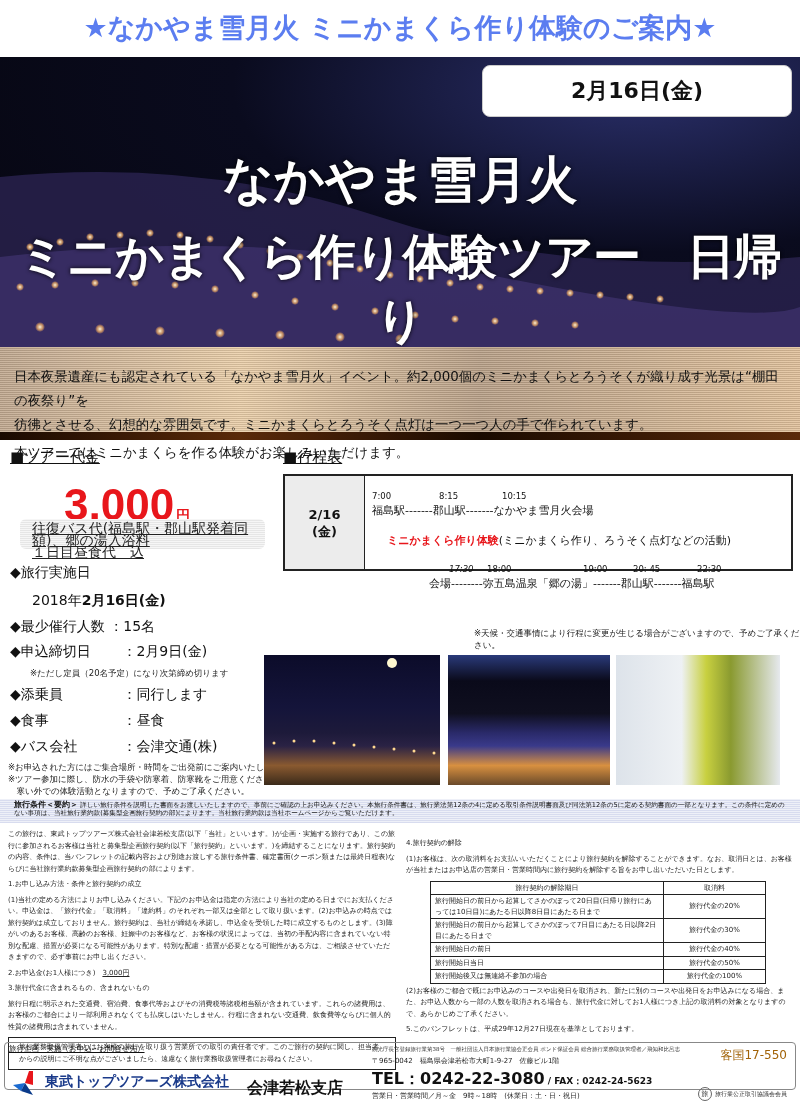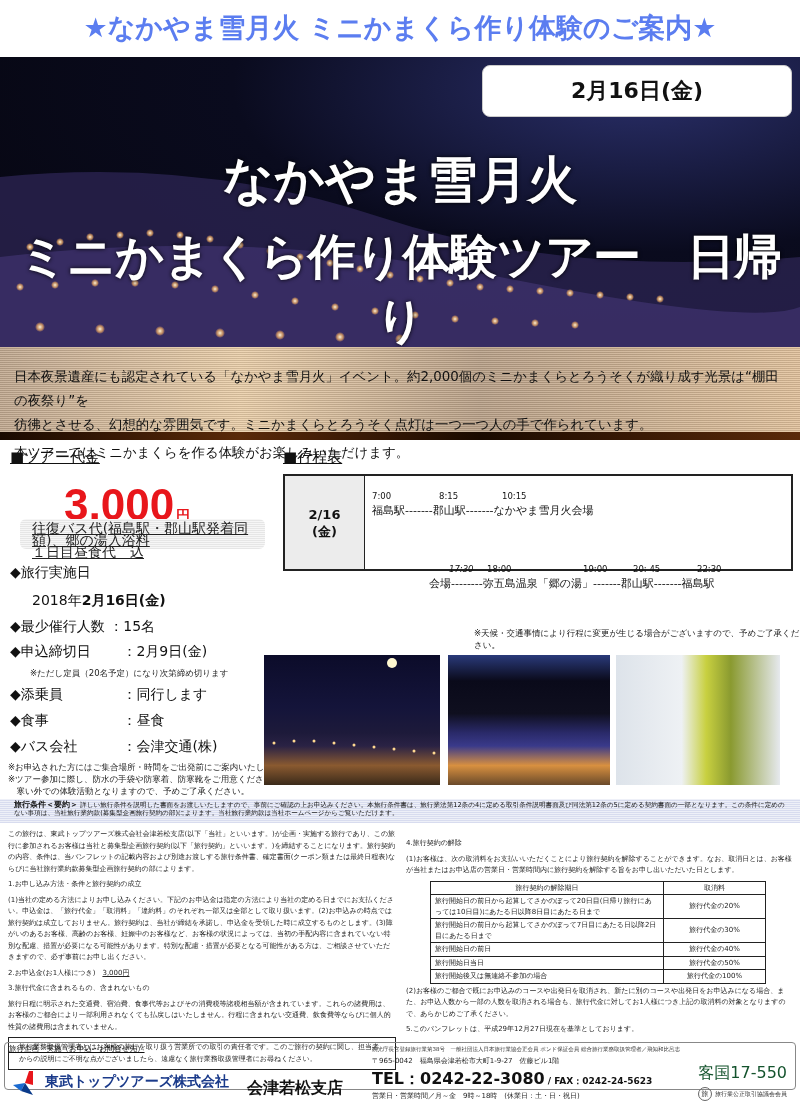--- a/index.html
+++ b/index.html
@@ -60,21 +60,21 @@
   .footer { position: absolute; left: 4px; top: 1042px; width: 792px; height: 48px; border: 1.5px solid #888; border-radius: 4px; }
   .footer .f-lbl { position: absolute; left: 4px; top: 1px; font-size: 7.5px; text-decoration: underline; }
   .footer .logo { position: absolute; left: 6px; top: 26px; width: 28px; height: 28px; }
   .footer .company { position: absolute; left: 40px; top: 30px; font-size: 14px; font-weight: bold; color: #1a3a8a; }
   .footer .branch { position: absolute; left: 242px; top: 35px; font-size: 16px; font-weight: bold; color: #111; }
   .footer .reg { position: absolute; left: 367px; top: 3px; font-size: 5.5px; color: #333; }
   .footer .addr { position: absolute; left: 367px; top: 13px; font-size: 7px; color: #222; }
   .footer .tel { position: absolute; left: 367px; top: 26px; font-size: 16px; font-weight: bold; color: #111; }
   .footer .tel .fax { font-size: 9px; }
   .footer .hours { position: absolute; left: 367px; top: 48px; font-size: 7px; color: #222; }
-  .footer .kyoku { position: absolute; right: 8px; top: 4px; font-size: 16px; color: #14532d; margin-top: 16px; }
+  .footer .kyoku { position: absolute; right: 8px; top: 4px; font-size: 12px; color: #a16207; }
   .footer .seal { position: absolute; right: 8px; top: 44px; font-size: 6px; color: #333; display: flex; align-items: center; gap: 3px; }
   .footer .seal .circ { width: 14px; height: 14px; border: 1px solid #666; border-radius: 50%; font-size: 7px; display: flex; align-items: center; justify-content: center; }
 </style>
 </head>
 <body>
 
 <div class="top-title">★なかやま雪月火 ミニかまくら作り体験のご案内★</div>
 
 <div class="hero">
   <svg class="lights" viewBox="0 0 800 290" preserveAspectRatio="none">
@@ -188,20 +188,21 @@
 <div class="sched">
   <div class="day">
     <span>2/16</span>
     <span>(金)</span>
   </div>
   <div class="body">
     <span class="t" style="left:7px;top:15px;">7:00</span>
     <span class="t" style="left:74px;top:15px;">8:15</span>
     <span class="t" style="left:137px;top:15px;">10:15</span>
     <span style="left:7px;top:27px;">福島駅-------郡山駅-------なかやま雪月火会場</span>
+    <span style="left:22px;top:57px;"><b class="red">ミニかまくら作り体験</b><span style="position:static">(ミニかまくら作り、ろうそく点灯などの活動)</span></span>
     <span class="t" style="left:84px;top:88px;font-style:italic;">17:30</span>
     <span class="t" style="left:122px;top:88px;">18:00</span>
     <span class="t" style="left:218px;top:88px;">19:00</span>
     <span class="t" style="left:268px;top:88px;">20: 45</span>
     <span class="t" style="left:332px;top:88px;">22:30</span>
     <span style="left:64px;top:100px;">会場--------弥五島温泉「郷の湯」-------郡山駅-------福島駅</span>
   </div>
 </div>
 <div class="sched-note">※天候・交通事情により行程に変更が生じる場合がございますので、予めご了承ください。</div>
 

